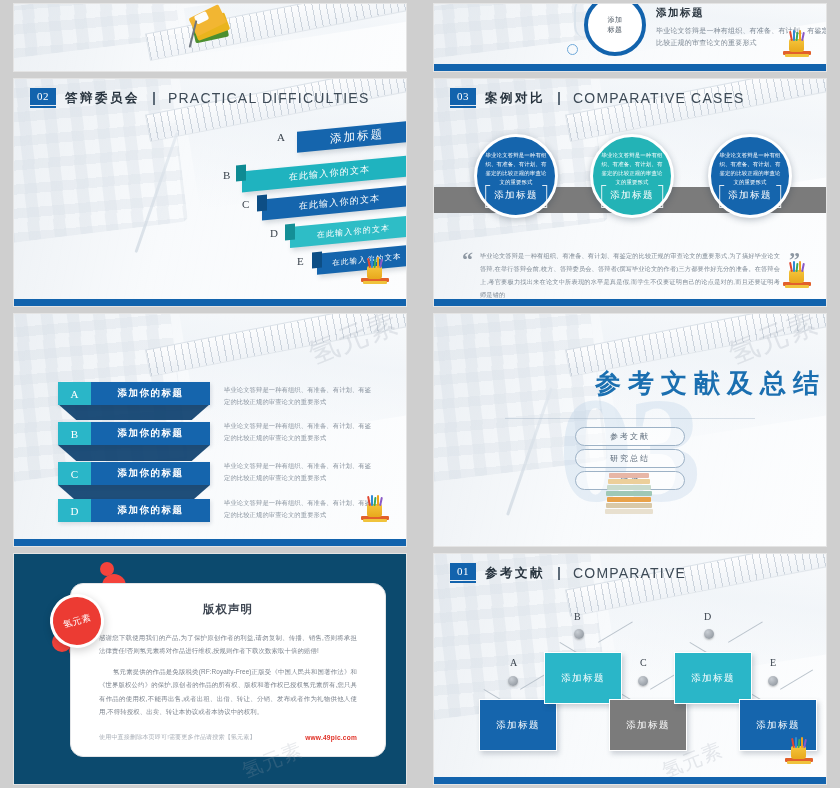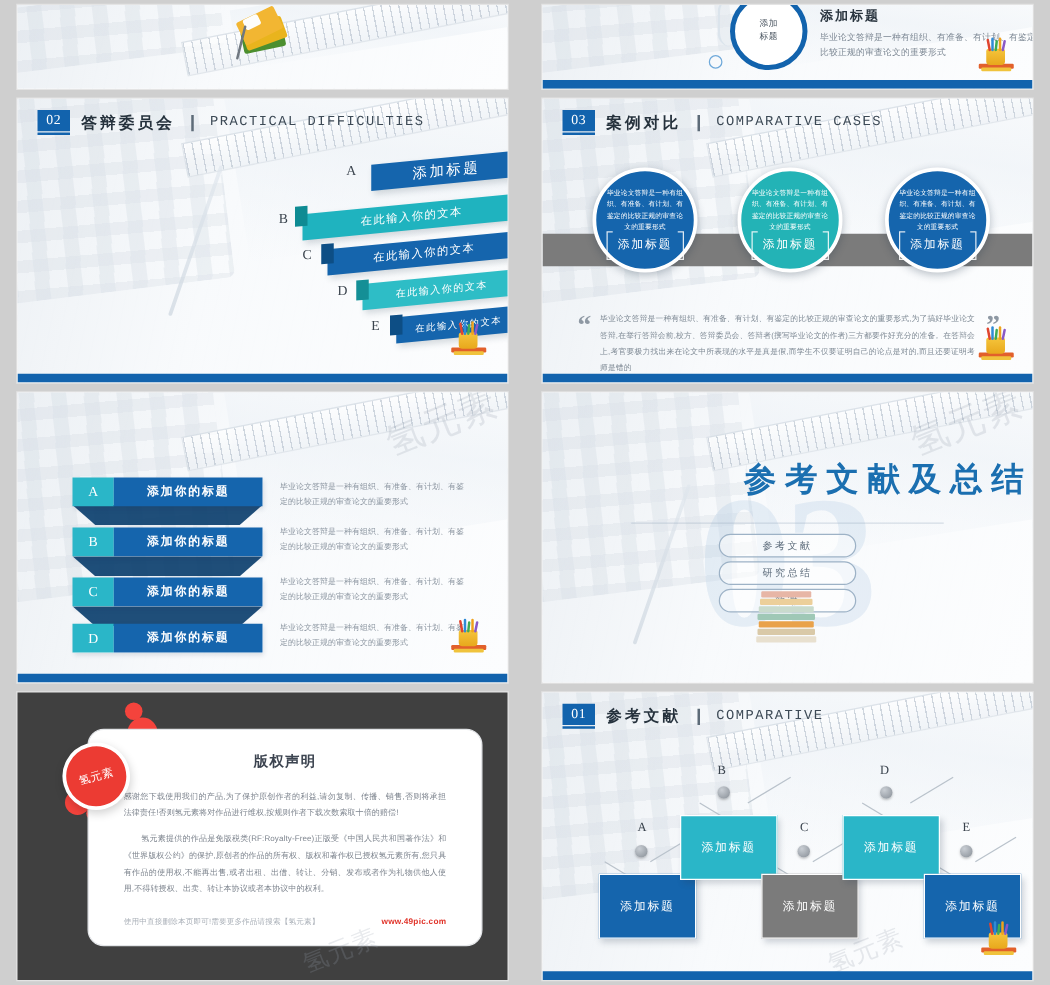--- a/index.html
+++ b/index.html
@@ -69,21 +69,21 @@
   
   .shead{position:absolute;left:16px;top:9px;display:flex;align-items:center;gap:9px;z-index:5;}
   .snum{
     width:26px;height:17px;background:#1263ad;color:#fff;
     font-size:11px;line-height:17px;text-align:center;
     font-family:"Liberation Serif",serif;letter-spacing:.5px;
   }
   .snum-wrap{border-bottom:2px solid #1263ad;padding-bottom:1px;}
   .stitle-cn{font-size:12.5px;font-weight:bold;color:#26323d;letter-spacing:2.5px;}
   .sbar{width:2px;height:13px;background:#5d6b78;display:inline-block;margin:0 4px;}
-  .stitle-en{font-size:11px;color:#3d4a56;letter-spacing:1.2px;font-family:Liberation Mono, monospace;}
+  .stitle-en{font-size:14px;color:#3d4a56;letter-spacing:1.2px;font-family:Liberation Sans, sans-serif;}
   .footbar{position:absolute;left:0;right:0;bottom:0;height:7px;background:#1263ad;}
   
   .holder{position:absolute;width:30px;height:30px;}
   .holder .cup{
     position:absolute;left:7px;bottom:5px;width:15px;height:13px;
     background:linear-gradient(180deg,#f5c53c,#e8a81c);border-radius:2px 2px 3px 3px;
   }
   .holder .pens{position:absolute;left:7px;bottom:16px;width:15px;height:11px;}
   .holder .pens i{position:absolute;bottom:0;width:2px;height:10px;border-radius:1px;}
   .holder .pens i:nth-child(1){left:1px;background:#e0452f;transform:rotate(-11deg);}
@@ -170,21 +170,21 @@
   .s6 .pill{
     position:absolute;left:50%;transform:translateX(-50%);
     width:108px;height:17px;border:1px solid #9db2c6;border-radius:10px;
     display:flex;align-items:center;justify-content:center;
     font-size:8px;color:#5b6a79;letter-spacing:2px;background:rgba(255,255,255,.55);
   }
   .s6 .stack{position:absolute;left:50%;transform:translateX(-50%);bottom:32px;width:50px;height:42px;}
   .s6 .stack i{position:absolute;left:0;display:block;width:48px;height:5px;border-radius:1px;}
 
   
-  .s7{background:#404040;}
+  .s7{background:#0c4a6e;}
   .s7 .card{
     position:absolute;left:56px;top:29px;right:20px;bottom:27px;
     border:1px solid #e3e5e8;border-radius:13px;background:#fff;
   }
   .s7 .card h3{margin:18px 0 14px;text-align:center;font-size:11.5px;color:#3c4450;letter-spacing:1px;}
   .s7 .card p{margin:0 28px 8px;font-size:6.4px;line-height:2.05;color:#7d848e;letter-spacing:.1px;text-align:justify;}
   .s7 .card p.ind{text-indent:14px;}
   .s7 .foot{position:absolute;left:28px;right:28px;bottom:14px;display:flex;justify-content:space-between;align-items:center;}
   .s7 .foot .l{font-size:6.1px;color:#aab0b8;letter-spacing:.1px;}
   .s7 .foot .r{font-size:6.6px;color:#e03127;font-weight:bold;letter-spacing:.2px;}

